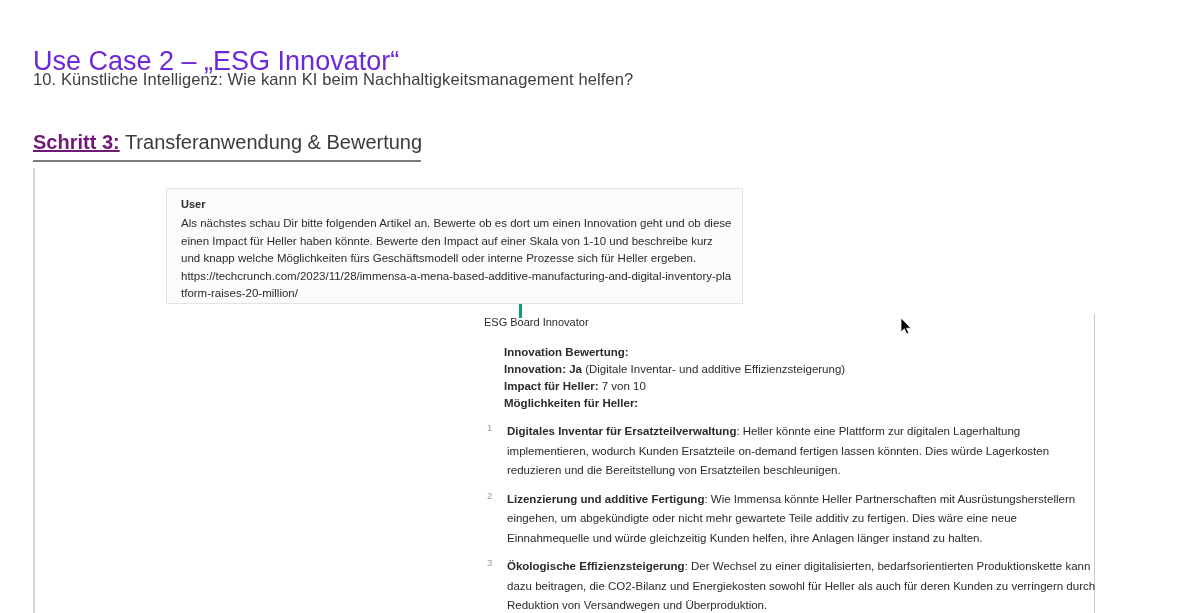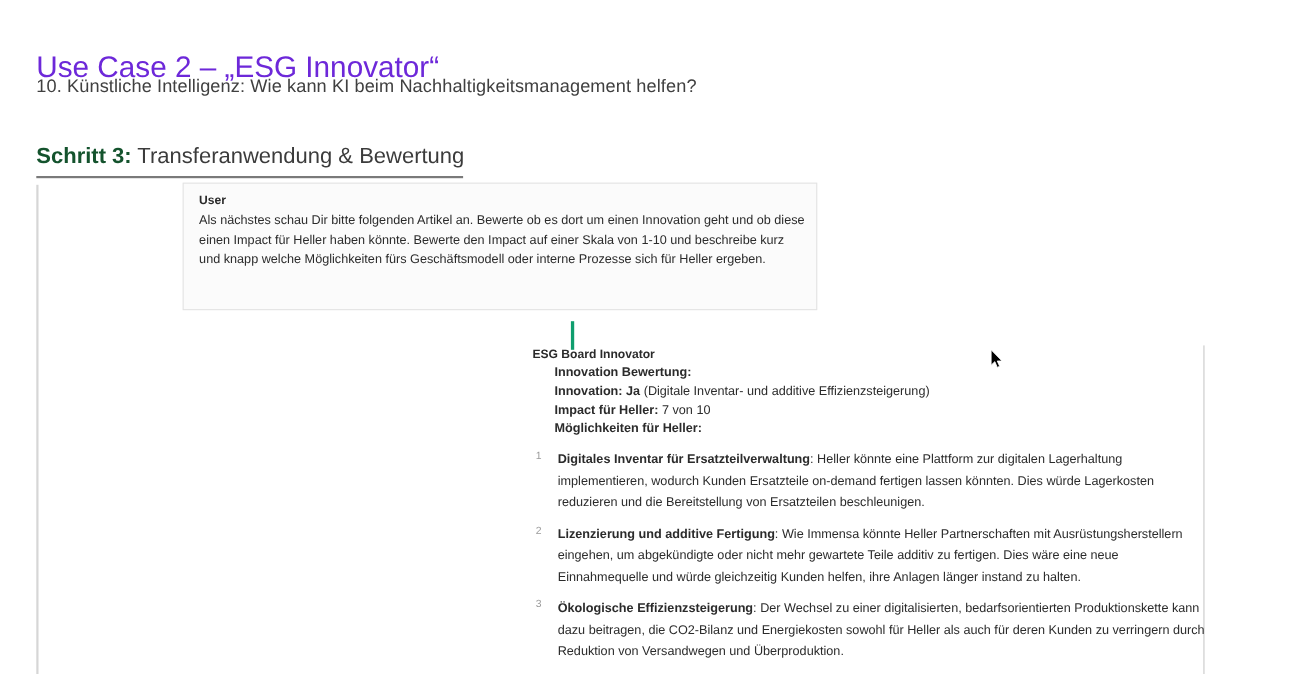--- a/index.html
+++ b/index.html
@@ -41,21 +41,22 @@
   .step-heading {
     position: absolute;
     left: 33px;
     top: 131px;
     font-size: 20px;
     color: #3b3b3b;
     white-space: nowrap;
   }
   .step-heading .step-strong {
     font-weight: bold;
-    color: #14532d;
+    color: #701a75;
+    text-decoration: underline;
   }
   .step-heading .step-rest {
     font-weight: 400;
     text-align: center;
   }
   .step-underline {
     position: absolute;
     left: 33px;
     top: 160px;
     width: 388px;
@@ -86,21 +87,21 @@
     top: 314px;
     width: 1px;
     height: 299px;
     background: #c9c9c9;
   }
 
   
   .user-card {
     position: absolute;
     left: 166px;
-    top: 166px;
+    top: 188px;
     width: 577px;
     height: 116px;
     background: #fbfbfb;
     border: 1px solid #e3e3e3;
     box-sizing: border-box;
   }
   .user-card .who {
     position: absolute;
     left: 14px;
     top: 9px;
@@ -124,23 +125,23 @@
 
   
   .answer {
     position: absolute;
     left: 484px;
     top: 316px;
     width: 600px;
   }
   .answer .who {
     font-size: 11px;
-    font-weight: bold;
-    color: #2b2b2b;
-    margin-bottom: 3px;
+    font-weight: normal;
+    color: #2b2b2b;
+    margin-bottom: 16px;
   }
   .answer .line {
     font-size: 11.5px;
     line-height: 17px;
     color: #2b2b2b;
     padding-left: 20px;
   }
   .answer .line b { font-weight: bold; }
 
   .oli {
@@ -186,20 +187,21 @@
 
 <div class="conn-vert-left"></div>
 <div class="conn-vert-green"></div>
 <div class="conn-vert-right"></div>
 
 <div class="user-card">
   <div class="who">User</div>
   <div class="body">
     <span>Als nächstes schau Dir bitte folgenden Artikel an. Bewerte ob es dort um einen Innovation geht und ob diese einen Impact für Heller haben könnte. Bewerte den Impact auf einer Skala von 1-10 und beschreibe kurz und knapp welche Möglichkeiten fürs Geschäftsmodell oder interne Prozesse sich für Heller ergeben.</span>
     <br>
+    <span class="url">https://techcrunch.com/2023/11/28/immensa-a-mena-based-additive-manufacturing-and-digital-inventory-platform-raises-20-million/</span>
   </div>
 </div>
 
 <div class="answer">
   <div class="who">ESG Board Innovator</div>
   <div class="line">
     <b>Innovation Bewertung:</b>
   </div>
   <div class="line">
     <b>Innovation:</b>

